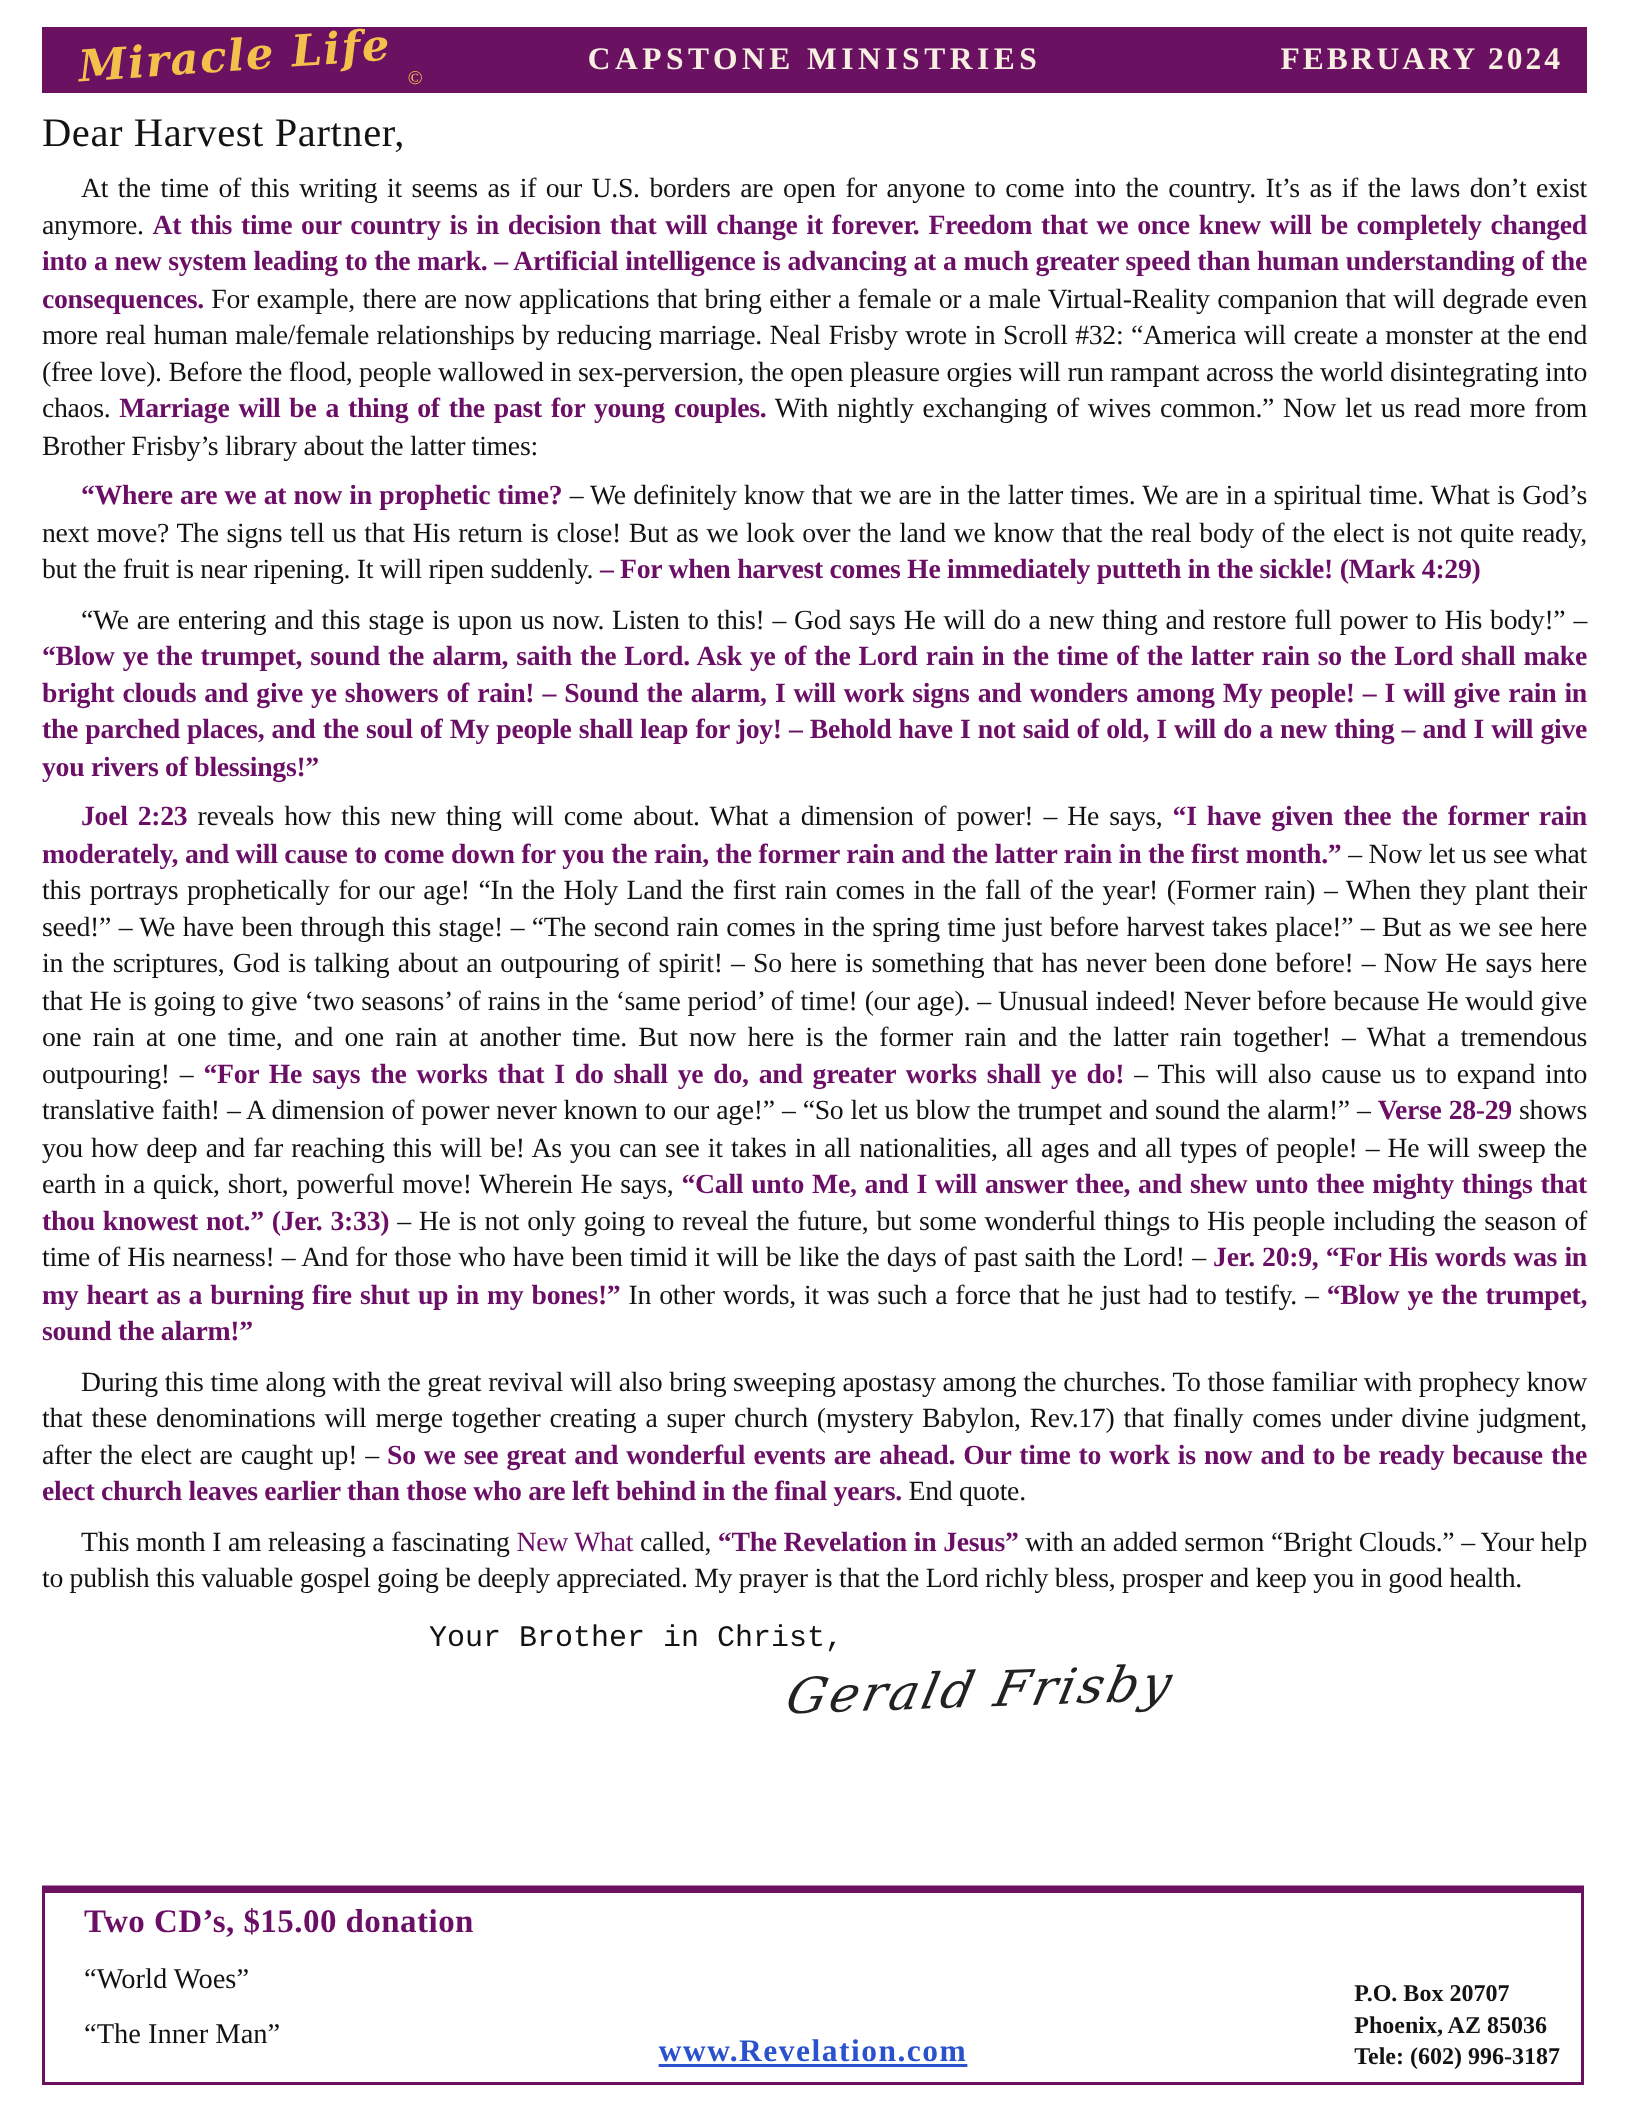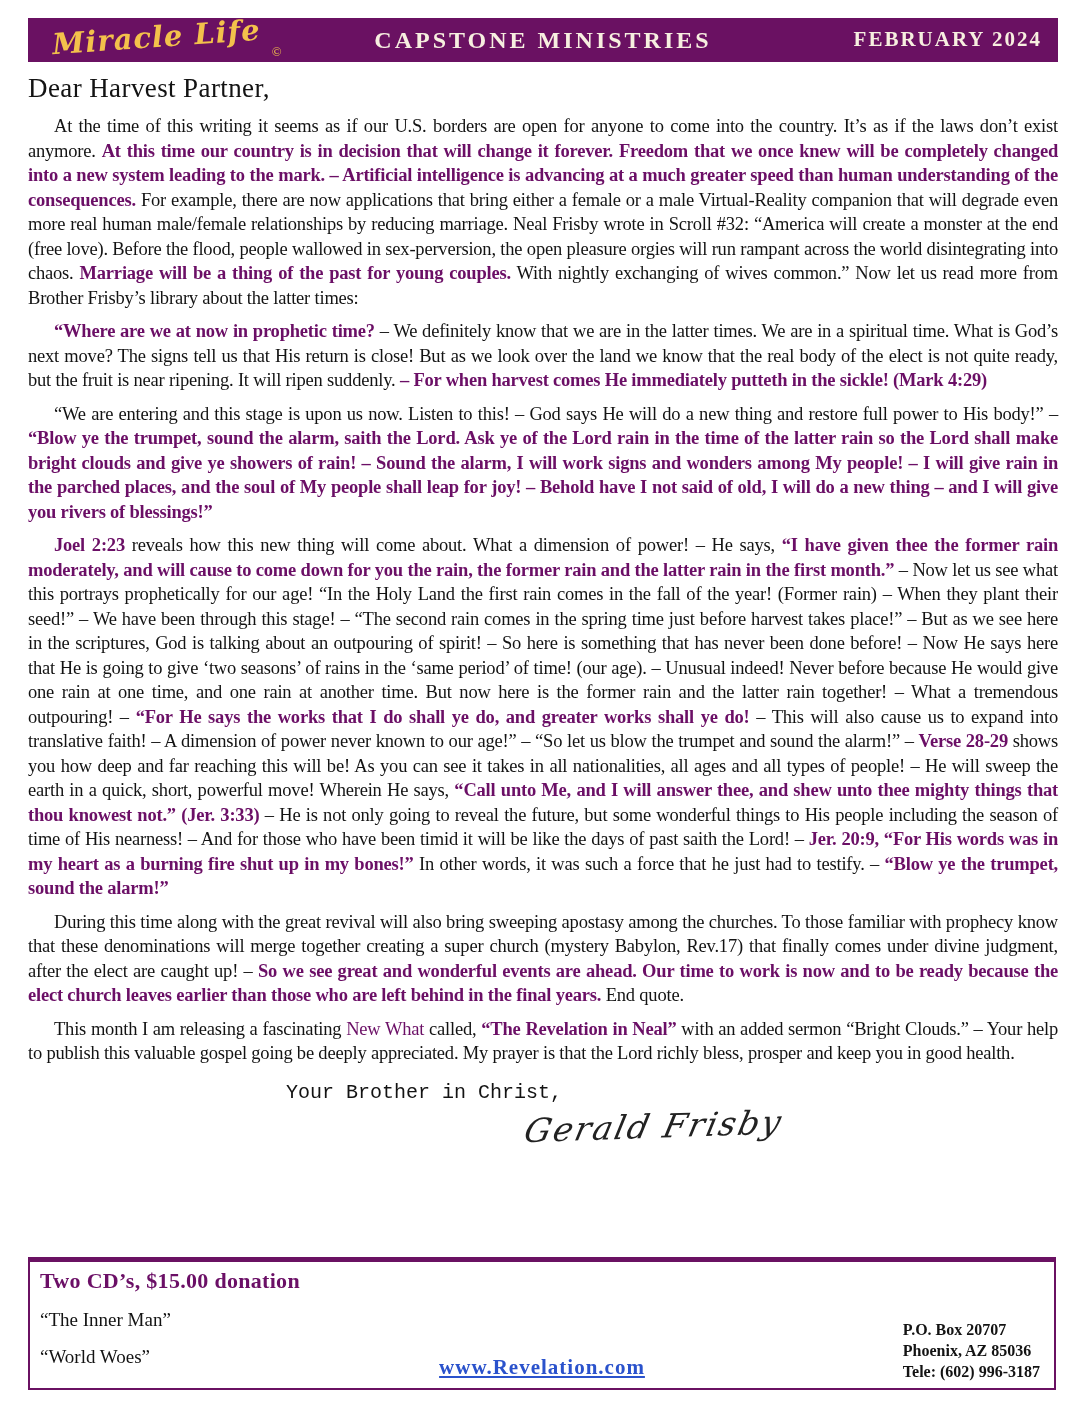--- a/index.html
+++ b/index.html
@@ -22,21 +22,21 @@
     font-family:"DejaVu Serif", serif;font-style:italic;font-weight:bold;
     font-size:29px;color:#F3C14B;display:inline-block;
     transform:rotate(-4deg);letter-spacing:1px;
   }
   .copyright{
     color:#F3C14B;font-size:13px;display:inline-block;
     position:relative;top:9px;left:7px;
   }
   .bar-title{
     position:absolute;left:0;right:0;top:9px;text-align:center;
-    color:#F7EFE0;font-weight:bold;font-size:24px;letter-spacing:3px;
+    color:#F7EFE0;font-weight:bold;font-size:21px;letter-spacing:3px;
   }
   .bar-date{
     position:absolute;right:16px;top:9px;
     color:#F7EFE0;font-weight:bold;font-size:21px;letter-spacing:2px;
   }
   
   .salutation{font-size:27px;margin:11px 0 10px 0;letter-spacing:0.4px;flex:0 0 auto;}
   .body-text{
     text-align:justify;font-size:18.5px;line-height:24.5px;
     letter-spacing:-0.2px;flex:0 0 auto;
@@ -50,21 +50,21 @@
     font-family:"DejaVu Serif", serif;font-style:italic;font-size:33px;
     color:#222;margin:-2px 0 0 498px;height:50px;flex:0 0 auto;
     transform:skewX(-14deg) rotate(-2deg);letter-spacing:2px;white-space:nowrap;
   }
   
   .footer-box{
     position:relative;flex:0 0 auto;
     margin-top:auto;margin-bottom:18px;margin-right:2px;
     height:112px;
     border:2px solid #6A1162;border-top:5px solid #6A1162;
-    padding:6px 14px 8px 10px;
+    padding:6px 14px 8px 26px;
   }
   .offer-title{color:#6B0F66;font-weight:bold;font-size:22px;letter-spacing:0.3px;}
   .cd-item{font-size:19px;margin-top:15px;}
   .website{
     position:absolute;left:50%;bottom:8px;transform:translateX(-50%);
     color:#2A52CC;font-weight:bold;font-size:21px;letter-spacing:1px;
     text-decoration:underline;white-space:nowrap;
   }
   .address{
     position:absolute;right:14px;bottom:6px;text-align:left;
@@ -86,31 +86,31 @@
   </div>
 
   <div class="salutation">Dear Harvest Partner,</div>
 
   <div class="body-text">
       <div class="para"><span class="run-b">At the time of this writing</span><span> it seems as if our U.S. borders are open for anyone to come into the country. It’s as if the laws don’t exist anymore. </span><span class="run-pb">At this time our country is in decision that will change it forever. Freedom that we once knew will be completely changed into a new system leading to the mark. – Artificial intelligence is advancing at a much greater speed than human understanding of the consequences.</span><span> For example, there are now applications that bring either a female or a male Virtual-Reality companion that will degrade even more real human male/female relationships by reducing marriage. Neal Frisby wrote in </span><span class="run-b">Scroll #32:</span><span> “America will create a monster at the end (free love). Before the flood, people wallowed in sex-perversion, the open pleasure orgies will run rampant across the world disintegrating into chaos. </span><span class="run-pb">Marriage will be a thing of the past for young couples.</span><span> With nightly exchanging of wives common.” Now let us read more from Brother Frisby’s library about the latter times:</span></div>
       <div class="para"><span class="run-pb">“Where are we at now in prophetic time?</span><span> – We definitely know that we are in the latter times. We are in a spiritual time. What is God’s next move? The signs tell us that His return is close! But as we look over the land we know that the real body of the elect is not quite ready, but the fruit is near ripening. It will ripen suddenly. </span><span class="run-pb">– For when harvest comes He immediately putteth in the sickle! (Mark 4:29)</span></div>
       <div class="para"><span>“We are entering and this stage is upon us now. Listen to this! – God says He will do a new thing and restore full power to His body!” – </span><span class="run-pb">“Blow ye the trumpet, sound the alarm, saith the Lord. Ask ye of the Lord rain in the time of the latter rain so the Lord shall make bright clouds and give ye showers of rain! – Sound the alarm, I will work signs and wonders among My people! – I will give rain in the parched places, and the soul of My people shall leap for joy! – Behold have I not said of old, I will do a new thing – and I will give you rivers of blessings!”</span></div>
       <div class="para"><span class="run-pb">Joel 2:23</span><span> reveals how this new thing will come about. What a dimension of power! – He says, </span><span class="run-pb">“I have given thee the former rain moderately, and will cause to come down for you the rain, the former rain and the latter rain in the first month.”</span><span> – Now let us see what this portrays prophetically for our age! “In the Holy Land the first rain comes in the fall of the year! (Former rain) – When they plant their seed!” – We have been through this stage! – “The second rain comes in the spring time just before harvest takes place!” – But as we see here in the scriptures, God is talking about an outpouring of spirit! – So here is something that has never been done before! – Now He says here that He is going to give ‘two seasons’ of rains in the ‘same period’ of time! (our age). – Unusual indeed! Never before because He would give one rain at one time, and one rain at another time. But now here is the former rain and the latter rain together! – What a tremendous outpouring! – </span><span class="run-pb">“For He says the works that I do shall ye do, and greater works shall ye do!</span><span> – This will also cause us to expand into translative faith! – A dimension of power never known to our age!” – “So let us blow the trumpet and sound the alarm!” – </span><span class="run-pb">Verse 28-29</span><span> shows you how deep and far reaching this will be! As you can see it takes in all nationalities, all ages and all types of people! – He will sweep the earth in a quick, short, powerful move! Wherein He says, </span><span class="run-pb">“Call unto Me, and I will answer thee, and shew unto thee mighty things that thou knowest not.” (Jer. 3:33)</span><span> – He is not only going to reveal the future, but some wonderful things to His people including the season of time of His nearness! – And for those who have been timid it will be like the days of past saith the Lord! – </span><span class="run-pb">Jer. 20:9, “For His words was in my heart as a burning fire shut up in my bones!”</span><span> In other words, it was such a force that he just had to testify. – </span><span class="run-pb">“Blow ye the trumpet, sound the alarm!”</span></div>
       <div class="para"><span>During this time along with the great revival will also bring sweeping apostasy among the churches. To those familiar with prophecy know that these denominations will merge together creating a super church (mystery Babylon, Rev.17) that finally comes under divine judgment, after the elect are caught up! – </span><span class="run-pb">So we see great and wonderful events are ahead. Our time to work is now and to be ready because the elect church leaves earlier than those who are left behind in the final years.</span><span> End quote.</span></div>
-      <div class="para"><span>This month I am releasing a fascinating </span><span class="run-p">New What</span><span> called, </span><span class="run-pb">“The Revelation in Neal”</span><span> with an added sermon “Bright Clouds.” – Your help to publish this valuable gospel going be deeply appreciated. My prayer is that the Lord richly bless, prosper and keep you in good health.</span></div>
+      <div class="para"><span>This month I am releasing a fascinating </span><span class="run-p">New What</span><span> called, </span><span class="run-pb">“The Revelation in Jesus”</span><span> with an added sermon “Bright Clouds.” – Your help to publish this valuable gospel going be deeply appreciated. My prayer is that the Lord richly bless, prosper and keep you in good health.</span></div>
     </div>
 
   <div class="closing">Your Brother in Christ,</div>
 
   <div class="signature">Gerald Frisby</div>
 
   <div class="footer-box">
     <div class="offer-title">Two CD’s, $15.00 donation</div>
+    <div class="cd-item">“World Woes”</div>
     <div class="cd-item">“The Inner Man”</div>
-    <div class="cd-item">“World Woes”</div>
     <a href="#" class="website">www.Revelation.com</a>
     <div class="address">
       <div>P.O. Box 20707</div>
       <div>Phoenix, AZ 85036</div>
       <div>Tele: (602) 996-3187</div>
     </div>
   </div>
 
 </div>
 

